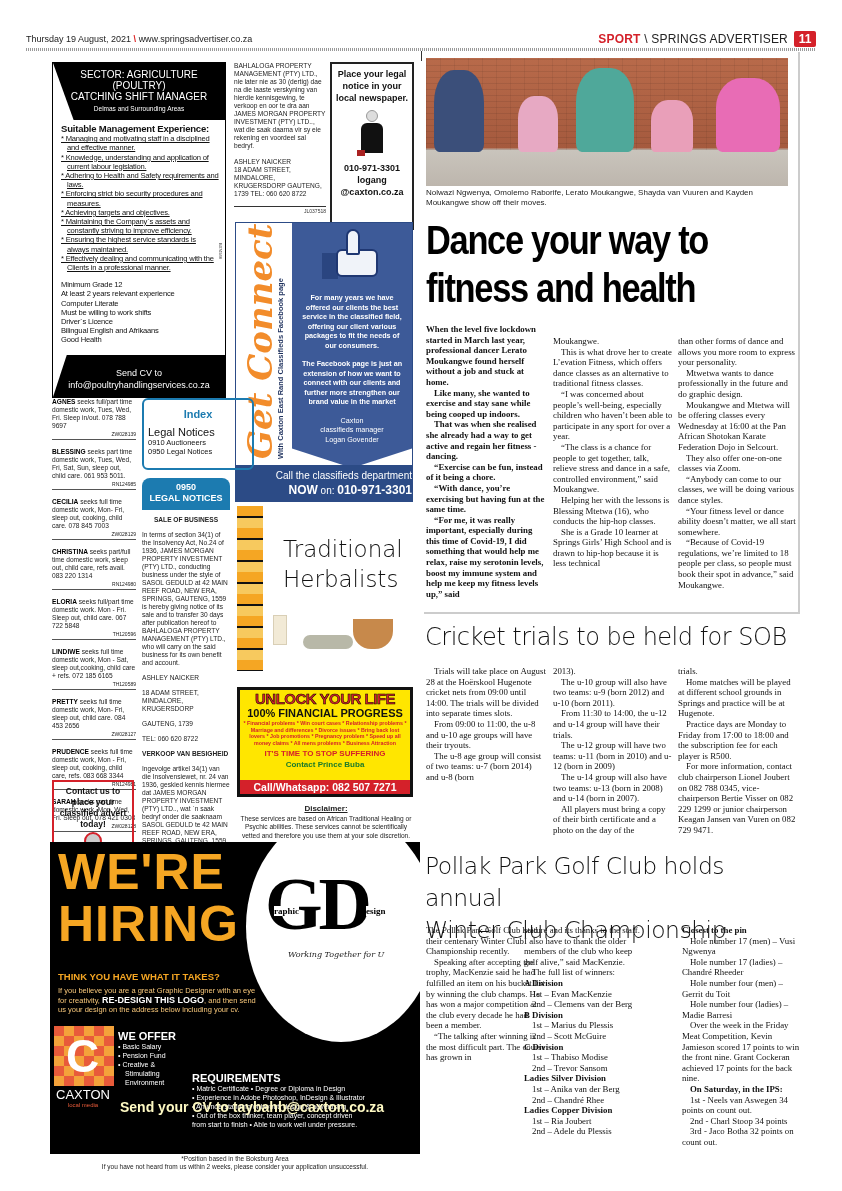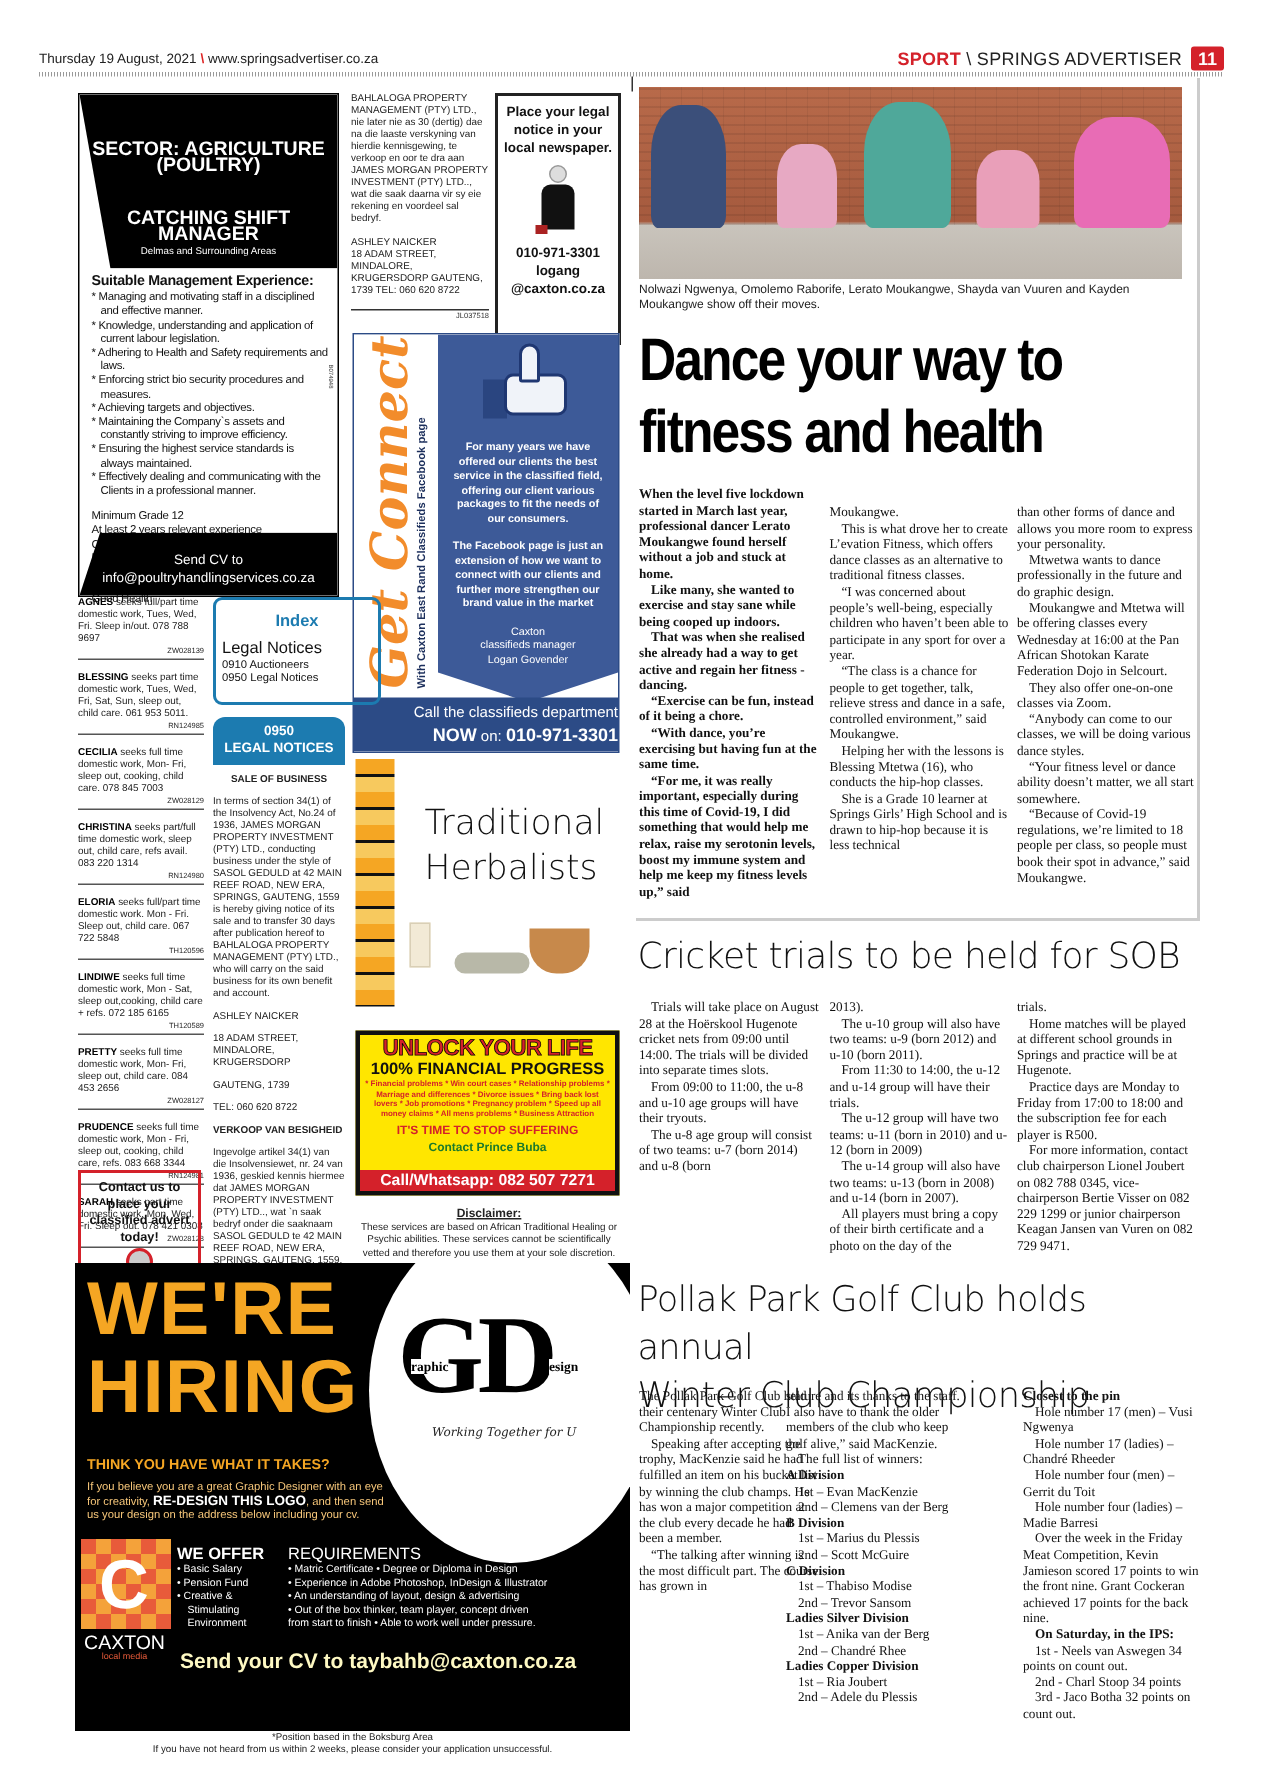--- a/index.html
+++ b/index.html
@@ -11,25 +11,25 @@
   .hdr-left .slash { color: #d22; font-weight: bold; }
   .hdr-right { right: 54px; top: 32px; font: 12px "Liberation Sans", sans-serif; color: #222; letter-spacing: 0.2px; }
   .hdr-right .sport { color: #d4212a; font-weight: bold; }
   .pagenum { right: 26px; top: 31px; width: 22px; height: 16px; background: #d4212a; color: #fff; font: bold 12px "Liberation Sans", sans-serif; text-align: center; line-height: 16px; border-radius: 2px; }
   .hdr-rule { left: 26px; right: 26px; top: 48px; height: 3px; background: repeating-linear-gradient(90deg, #999 0 1px, #fff 1px 2px); }
   .vrule { left: 421px; top: 51px; width: 1px; height: 10px; background: #333; }
 
   
   .job { left: 52px; top: 62px; width: 174px; height: 336px; border: 1px solid #000; background: #fff; font-family: "Liberation Sans", sans-serif; }
   .job-top { background: #000; color: #fff; text-align: center; padding: 6px 4px 8px; clip-path: polygon(0 0,100% 0,100% 100%, 12% 100%); }
-  .job-top .t1 { font-size: 13px; font-weight: bold; line-height: 11px; margin-top: 24px; }
+  .job-top .t1 { font-size: 10px; font-weight: normal; line-height: 11px; }
   .job-top .t2 { font-size: 6.5px; margin-top: 3px; }
   .job-body { padding: 4px 6px 0 8px; font-size: 7.6px; line-height: 9.2px; letter-spacing: -0.2px; }
   .job-body h4 { font-size: 9.5px; margin-bottom: 1px; }
-  .job-body li { list-style: none; padding-left: 6px; text-indent: -6px; }
+  .job-body li { list-style: none; padding-left: 6px; text-indent: -6px; text-decoration: underline; }
   .job-reqs { margin-top: 8px; }
   .job-bottom { position: absolute; left: 0; right: 0; bottom: 0; background: #000; color: #fff; text-align: center; font-size: 9px; padding: 12px 2px 6px; clip-path: polygon(8% 0,100% 0,100% 100%,0 100%); line-height: 12px; }
   .job-code { position: absolute; right: 2px; top: 180px; font-size: 4px; writing-mode: vertical-rl; color: #333; }
 
   
   .legal1 { left: 234px; top: 62px; width: 92px; font: 6.6px/8px "Liberation Sans", sans-serif; color: #222; }
   .legal1 p { margin-bottom: 8px; }
   .code { font-size: 5px; text-align: right; color: #333; border-top: 1px solid #333; }
   .place-ad { left: 330px; top: 62px; width: 84px; height: 168px; border: 2px solid #222; text-align: center; font: bold 9px/12px "Liberation Sans", sans-serif; padding-top: 4px; }
   .judge { margin: 6px auto; width: 30px; height: 46px; position: relative; }
@@ -100,21 +100,21 @@
   .hiring .think { position: absolute; left: 8px; top: 129px; font: bold 9.5px "Liberation Sans", sans-serif; color: #f5a623; }
   .hiring .blurb { position: absolute; left: 8px; top: 144px; width: 200px; font: 7.5px/9.6px "Liberation Sans", sans-serif; color: #f7c77a; }
   .hiring .blurb b { color: #fff; font-size: 9px; }
   .caxton { position: absolute; left: 4px; top: 184px; width: 60px; height: 60px; background: repeating-conic-gradient(#f4a23a 0 25%, #e85b3a 0 50%) 0 0/20px 20px; }
   .caxton .c { position: absolute; left: 12px; top: 6px; font: bold 46px/48px "Liberation Sans", sans-serif; color: #fff; }
   .caxton-name { position: absolute; left: 2px; top: 245px; width: 62px; text-align: center; font: 13px "Liberation Sans", sans-serif; color: #fff; }
   .caxton-sub { position: absolute; left: 2px; top: 260px; width: 62px; text-align: center; font: 6px "Liberation Sans", sans-serif; color: #e85b3a; }
   .offer { position: absolute; left: 68px; top: 188px; width: 72px; font: 7px/9px "Liberation Sans", sans-serif; }
   .offer .oh { font-size: 11px; font-weight: bold; line-height: 12px; }
   .reqs { position: absolute; left: 142px; top: 188px; width: 226px; font: 7px/9px "Liberation Sans", sans-serif; }
-  .reqs .oh { font-size: 11px; font-weight: normal; line-height: 12px; }
+  .reqs .oh { font-size: 11px; font-weight: bold; line-height: 12px; margin-top: 42px; }
   .sendcv { position: absolute; left: 70px; top: 257px; font: bold 14px "Liberation Sans", sans-serif; color: #fef9c3; }
   .hiring-foot { left: 50px; top: 1155px; width: 370px; text-align: center; font: 6.5px/8px "Liberation Sans", sans-serif; color: #222; }
 
   
   .photo { left: 426px; top: 58px; width: 362px; height: 128px; overflow: hidden; background: linear-gradient(180deg, #b86a4a 0%, #a55a3e 70%, #c9c4bc 72%, #bdb6ad 100%); }
   .photo .bricks { position: absolute; inset: 0 0 36px 0; background: repeating-linear-gradient(0deg, rgba(0,0,0,.08) 0 1px, transparent 1px 6px), repeating-linear-gradient(90deg, rgba(0,0,0,.06) 0 1px, transparent 1px 14px); }
   .dancer { position: absolute; bottom: 34px; border-radius: 40% 40% 10% 10%; }
   .caption { left: 426px; top: 188px; width: 370px; font: 8px/10px "Liberation Sans", sans-serif; color: #222; }
   .headline { left: 426px; top: 216px; width: 370px; font: bold 40px/48px "Liberation Sans", sans-serif; letter-spacing: -1.5px; transform: scaleX(0.86); transform-origin: 0 0; width: 440px; color: #000; }
   .cols { font: 8.8px/10.6px "Liberation Serif", serif; color: #111; }

